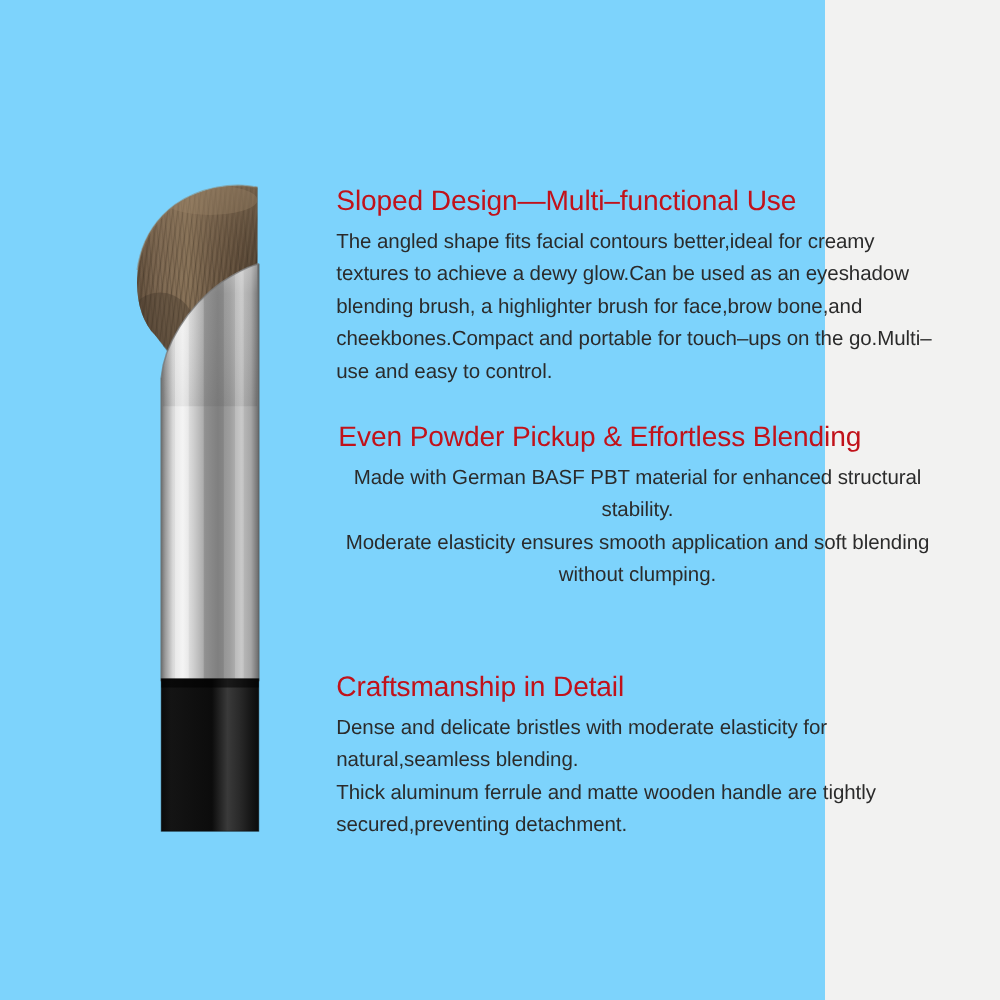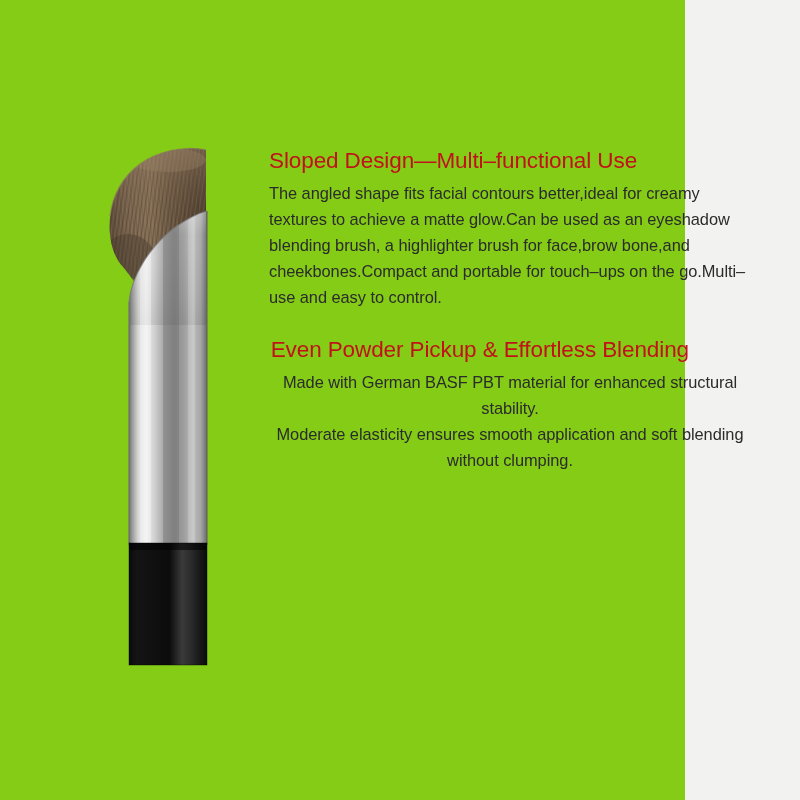--- a/index.html
+++ b/index.html
@@ -10,22 +10,21 @@
     width: 800px;
     height: 800px;
     background: #f2f2f1;
     font-family: "Liberation Sans", sans-serif;
     overflow: hidden;
   }
   .page {
     position: relative;
     width: 660px;
     height: 800px;
-    background: #84cc16;
-    padding-left: 25px;
+    background: #7dd3fc;
   }
 
   
   .product-figure {
     position: absolute;
     left: 0;
     top: 0;
     width: 265px;
     height: 800px;
   }
@@ -212,26 +211,29 @@
         <rect x="129" y="543" width="78" height="7" fill="#000000" opacity="0.55"></rect>
         <rect x="129" y="543" width="78" height="122" fill="none" stroke="#000000" stroke-width="0.8" opacity="0.5"></rect>
       </g>
     </svg>
   </div>
 
   <div class="content">
 
     <div class="feature-block block-1">
       <h2 class="feature-heading">Sloped Design—Multi–functional Use</h2>
-      <p class="feature-body">The angled shape fits facial contours better,ideal for creamy textures to achieve a matte glow.Can be used as an eyeshadow blending brush, a highlighter brush for face,brow bone,and cheekbones.Compact and portable for touch–ups on the go.Multi–use and easy to control.</p>
+      <p class="feature-body">The angled shape fits facial contours better,ideal for creamy textures to achieve a dewy glow.Can be used as an eyeshadow blending brush, a highlighter brush for face,brow bone,and cheekbones.Compact and portable for touch–ups on the go.Multi–use and easy to control.</p>
     </div>
 
     <div class="feature-block block-2">
       <h2 class="feature-heading">Even Powder Pickup &amp; Effortless Blending</h2>
       <p class="feature-body">Made with German BASF PBT material for enhanced structural stability.
 Moderate elasticity ensures smooth application and soft blending without clumping.</p>
     </div>
 
     <div class="feature-block block-3">
+      <h2 class="feature-heading">Craftsmanship in Detail</h2>
+      <p class="feature-body">Dense and delicate bristles with moderate elasticity for natural,seamless blending.
+Thick aluminum ferrule and matte wooden handle are tightly secured,preventing detachment.</p>
     </div>
 
   </div>
 </div>
 
 </body></html>

